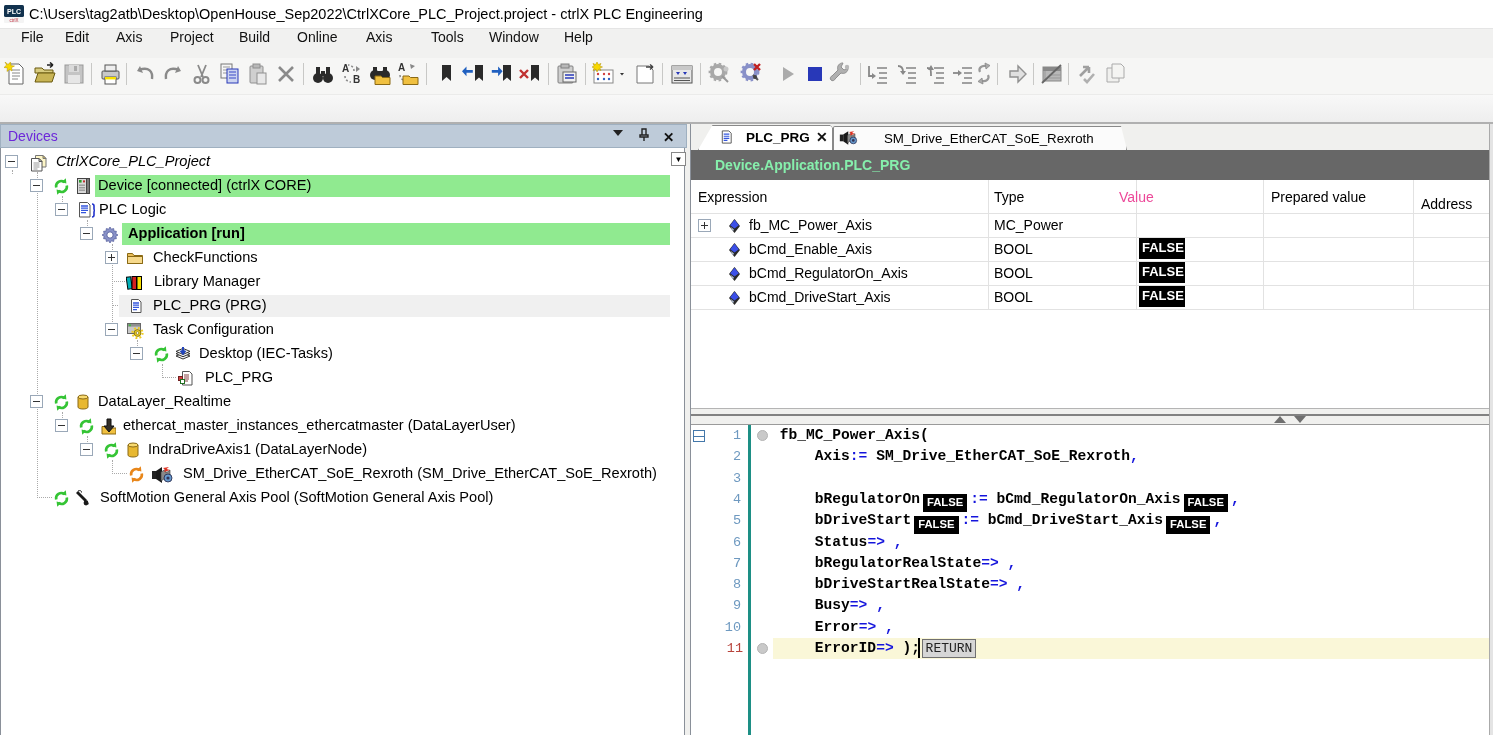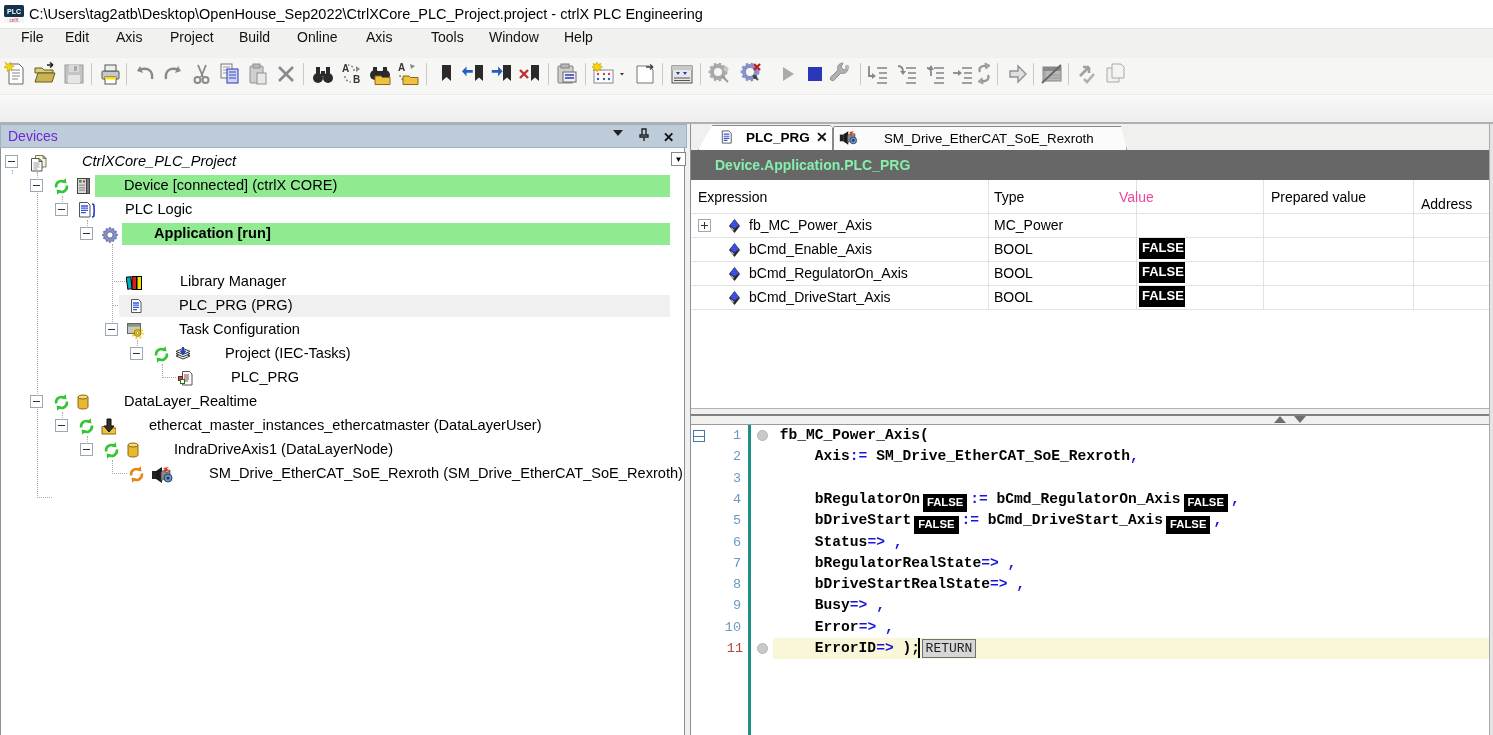--- a/index.html
+++ b/index.html
@@ -15,21 +15,21 @@
 
 #toolbar { left:0; top:58px; width:1493px; height:37px; background:#f6f6f5; border-bottom:1px solid #ebebea; }
 .tbi { position:absolute; top:4px; width:24px; height:24px; }
 .tbsep { position:absolute; top:5px; width:1px; height:22px; background:#c8c8c6; }
 
 #devheader { left:0; top:124px; width:687px; height:24px; background:#becbd9; border:1px solid #9fb0c0; }
 #devtitle { left:8px; top:128px; font-size:14px; color:#6d28d9; }
 #devtree { left:0; top:148px; width:685px; height:587px; background:#fff; border-left:1px solid #8a9099; border-right:1px solid #8a9099; }
 .trow { position:absolute; left:0; width:685px; height:24px; }
 .thl { position:absolute; height:22px; top:1px; }
-.tlabel { position:absolute; font-size:14.6px; color:#000; top:3px; white-space:pre;margin-left:26px; }
+.tlabel { position:absolute; font-size:14.6px; color:#000; top:3px; white-space:pre; }
 .exp { position:absolute; width:13px; height:13px; top:5px; background:#fff; border:1px solid #9aa8b8; }
 .exp i { position:absolute; left:2px; top:5px; width:7px; height:1.4px; background:#333; }
 .exp b { position:absolute; left:5px; top:2px; width:1.4px; height:7px; background:#333; }
 .ticon { position:absolute; top:4px; width:16px; height:16px; }
 
 #tabbar { left:691px; top:124px; width:799px; height:26px; }
 #darkhdr { left:691px; top:150px; width:834px; height:30px; background:#676767; color:#86efac; font-weight:bold; font-size:14px; }
 #watch { left:691px; top:180px; width:799px; height:228px; background:#fff; }
 #splith { left:691px; top:408px; width:799px; height:18px; background:#f0f0ee; border-top:1px solid #b4b4b4; }
 #editor { left:691px; top:425px; width:799px; height:310px; background:#fff; }
@@ -368,20 +368,31 @@
       <div class="thl" style="left:121px;width:548px;background:#90ea90"></div>
       <div class="exp" style="left:79px">
         <i></i>
       </div>
       <div class="ticon" style="left:100px"><svg width="18" height="18" viewBox="0 0 18 18">
           <path fill="#8891c8" stroke="#5a63a0" stroke-width="0.8" d="M9 1l1.2 2.2 2.5-.6.2 2.5 2.5.2-.6 2.5L17 9l-2.2 1.2.6 2.5-2.5.2-.2 2.5-2.5-.6L9 17l-1.2-2.2-2.5.6-.2-2.5-2.5-.2.6-2.5L1 9l2.2-1.2-.6-2.5 2.5-.2.2-2.5 2.5.6z"></path>
           <circle cx="9" cy="9" r="3.2" fill="#fff" stroke="#5a63a0"></circle>
         </svg></div>
       <div class="tlabel" style="left:127px;font-weight:bold">Application [run]</div>
     </div>
+<div class="trow" style="top:98px">
+      <div class="exp" style="left:104px">
+        <i></i>
+        <b></b>
+      </div>
+      <div class="ticon" style="left:125px"><svg width="18" height="16" viewBox="0 0 18 16">
+          <path d="M1.5 3.5h5l1.5 2h8.5v8h-15z" fill="#e9bd5a" stroke="#8a6914"></path>
+          <path d="M1.5 6.5h15v7h-15z" fill="#f6d98c" stroke="#8a6914"></path>
+        </svg></div>
+      <div class="tlabel" style="left:152px">CheckFunctions</div>
+    </div>
 <div class="trow" style="top:122px">
       <div class="ticon" style="left:125px"><svg width="17" height="17" viewBox="0 0 17 17">
           <rect x="1" y="3" width="4.5" height="12" fill="#00b0b8" stroke="#000" transform="rotate(-8 3 9)"></rect>
           <rect x="6" y="2.5" width="4.5" height="13" fill="#d42020" stroke="#000"></rect>
           <rect x="11" y="2.5" width="4.5" height="13" fill="#f8e000" stroke="#000"></rect>
         </svg></div>
       <div class="tlabel" style="left:153px">Library Manager</div>
     </div>
 <div class="trow" style="top:146px">
       <div class="thl" style="left:118px;width:551px;background:#f0f0f0"></div>
@@ -418,21 +429,21 @@
           <path d="M4.2 16.8 3.6 11.6 8.4 12.8Z" fill="#35c435"></path>
         </svg></div>
       <div class="ticon" style="left:173px"><svg width="18" height="17" viewBox="0 0 18 17">
           <g fill="#f4f4f4" stroke="#333">
             <path d="M9 7 16 10 9 13 2 10z"></path>
             <path d="M9 4.7 16 7.7 9 10.7 2 7.7z"></path>
             <path d="M9 2.4 16 5.4 9 8.4 2 5.4z"></path>
           </g>
           <path d="M9 1v6M6.6 4.6 9 7.6 11.4 4.6" stroke="#2244bb" stroke-width="2" fill="none"></path>
         </svg></div>
-      <div class="tlabel" style="left:198px">Project (IEC-Tasks)</div>
+      <div class="tlabel" style="left:198px">Desktop (IEC-Tasks)</div>
     </div>
 <div class="trow" style="top:218px">
       <div class="ticon" style="left:176px"><svg width="17" height="17" viewBox="0 0 17 17">
           <path d="M5.5 1.5h7l2.5 2.5v11h-9.5z" fill="#fff" stroke="#555"></path>
           <g stroke="#884444" stroke-width="1.1">
             <path d="M7 5h5M7 7h5M7 9h5M7 11h4"></path>
           </g>
           <rect x="1.5" y="6.5" width="4" height="4" fill="#d04040" stroke="#702020"></rect>
           <rect x="3.5" y="9.5" width="4" height="4" fill="#fff" stroke="#207020"></rect>
         </svg></div>
@@ -495,20 +506,35 @@
         </svg></div>
       <div class="ticon" style="left:150px"><svg width="25" height="17" viewBox="0 0 25 17">
           <rect x="1" y="5" width="4" height="8" fill="#222"></rect>
           <path d="M5 5 11 1v16L5 13z" fill="#1a1a1a"></path>
           <path d="M10 6 15 3v4l4-3v5l-9 6z" fill="#888" stroke="#333" stroke-width="0.6"></path>
           <path d="M12 2l6-1-2.5 2 3.5 1-6 2 1-2.5z" fill="#e03020"></path>
           <circle cx="17" cy="12" r="4" fill="#6699cc" stroke="#224" stroke-width="0.8"></circle>
           <circle cx="17" cy="12" r="1.6" fill="#335"></circle>
         </svg></div>
       <div class="tlabel" style="left:182px">SM_Drive_EtherCAT_SoE_Rexroth (SM_Drive_EtherCAT_SoE_Rexroth)</div>
+    </div>
+<div class="trow" style="top:338px">
+      <div class="ticon" style="left:52px"><svg width="17" height="17" viewBox="0 0 17 17">
+          <path d="M3.2 9.5a5.3 5.3 0 0 1 8.3-5.4" stroke="#35c435" stroke-width="2.6" fill="none"></path>
+          <path d="M13.8 7.5a5.3 5.3 0 0 1-8.3 5.4" stroke="#35c435" stroke-width="2.6" fill="none"></path>
+          <path d="M12.8 0.2 13.4 5.4 8.6 4.2Z" fill="#35c435"></path>
+          <path d="M4.2 16.8 3.6 11.6 8.4 12.8Z" fill="#35c435"></path>
+        </svg></div>
+      <div class="ticon" style="left:74px"><svg width="15" height="16" viewBox="0 0 15 16">
+          <path d="M3 1 12 10l-2 2L1 3z" fill="#1a1a1a"></path>
+          <path d="M10 12l2-2 2 4.5-4.5-2z" fill="#1a1a1a"></path>
+          <circle cx="11" cy="13" r="2.4" fill="#1a1a1a"></circle>
+          <path d="M3 1C5 0 7 1 6.5 2.5" stroke="#1a1a1a" fill="none"></path>
+        </svg></div>
+      <div class="tlabel" style="left:99px">SoftMotion General Axis Pool (SoftMotion General Axis Pool)</div>
     </div>
 <div style="position:absolute;left:670px;top:4px;width:15px;height:14px;background:#fff;border:1px solid #888;font-size:8px;text-align:center;line-height:13px;color:#000">▼</div>
 </div>
 <div class="abs" id="tabbar">
 <div style="position:absolute;left:7px;top:1px;width:135px;height:25px;background:#fff;border:1px solid #898989;border-bottom:none;clip-path:polygon(14.5px 0,132px 0,135px 3px,135px 25px,0 25px);border-top-right-radius:3px"></div>
 <div style="position:absolute;left:28px;top:5px"><svg width="15" height="16" viewBox="0 0 16 16">
         <path d="M3.5 1.5h7l2.5 2.5v10.5h-9.5z" fill="#fff" stroke="#555"></path>
         <g stroke="#3355dd" stroke-width="1.3">
           <path d="M5 5h6M5 7.2h6M5 9.4h6M5 11.6h4"></path>
         </g>

